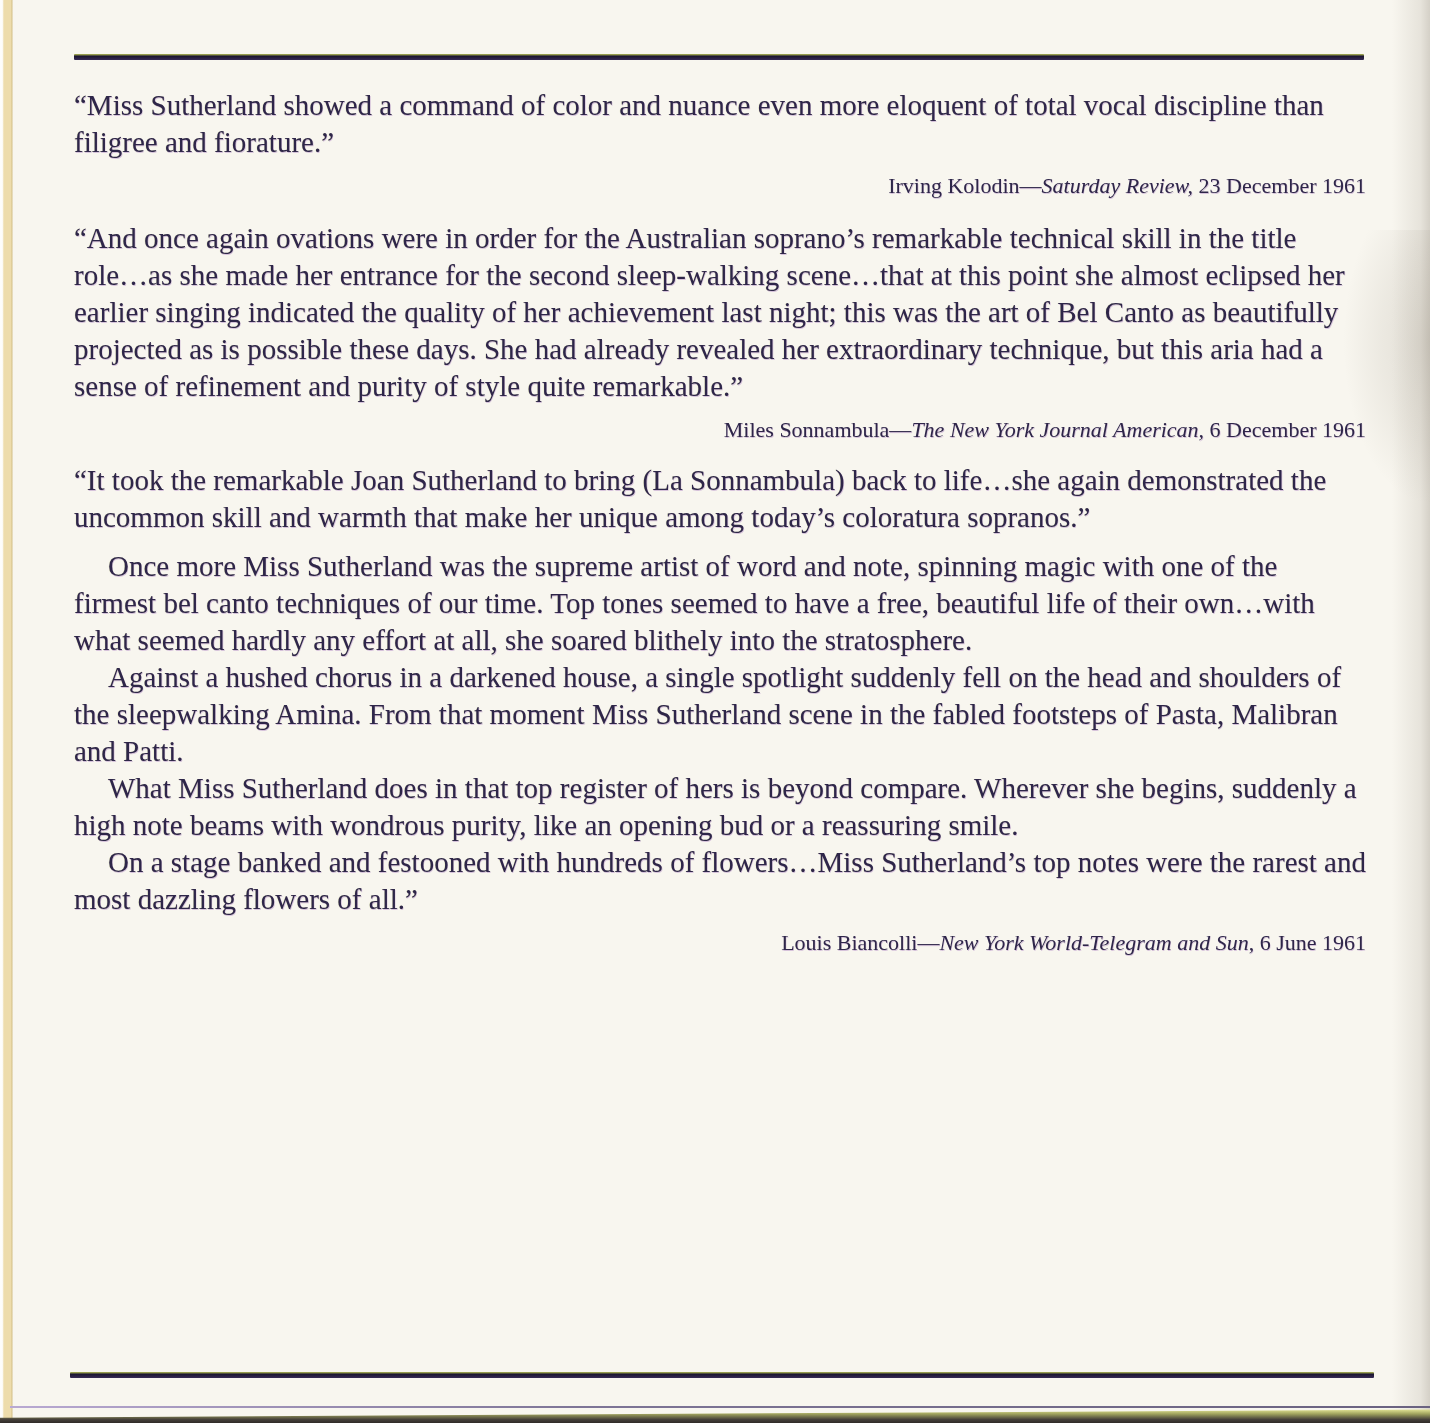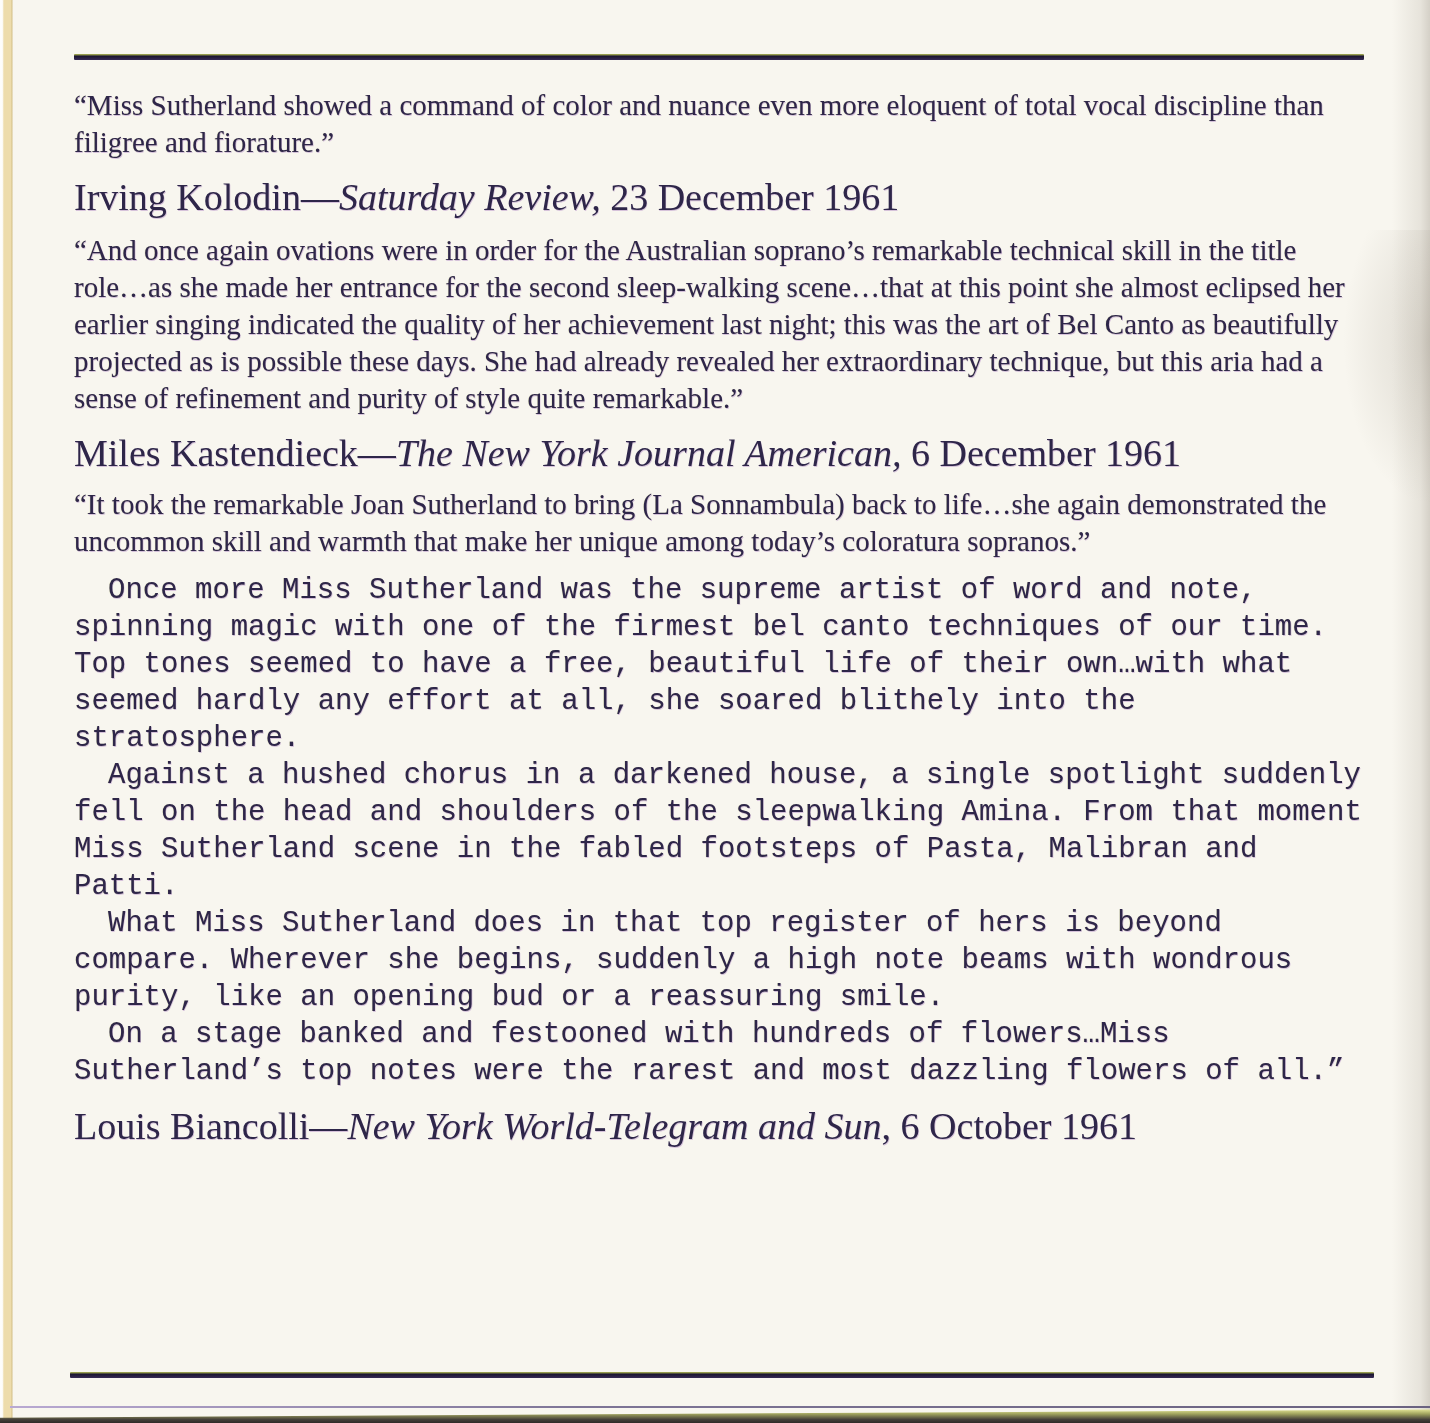--- a/index.html
+++ b/index.html
@@ -32,31 +32,31 @@
     bottom: 45px;
     height: 6px;
   }
   .qp {
     margin: 0;
     font-size: 29px;
     line-height: 37px;
     text-shadow: 0.6px 0.6px 0 rgba(125, 60, 165, 0.28),
                  -0.5px -0.5px 0 rgba(175, 190, 60, 0.22);
   }
-  .indent { text-indent: 34px; font-family: Liberation Mono, monospace; }
+  .indent { text-indent: 34px; }
   .quote-block { margin: 0; }
   .q1 { margin-top: 27px; }
   .q2 { margin-top: 16px; }
   .q3 { margin-top: 14px; }
   .q4 { margin-top: 12px; }
   .attr {
-    margin-top: 18px;
-    font-size: 38px;
+    margin-top: 6px;
+    font-size: 22px;
     line-height: 37px;
-    text-align: left;
+    text-align: right;
     text-shadow: 0.6px 0.6px 0 rgba(125, 60, 165, 0.28);
   }
   .attr i { font-style: italic; }
   
   .edge-left {
     position: absolute; left: 0; top: 0; bottom: 0; width: 13px;
     background: linear-gradient(to right,
       #fdfdfb 0%, #fdfdfb 18%,
       var(--edge-cream, #eddcab) 30%,
       var(--edge-cream, #eddcab) 82%,
@@ -93,33 +93,33 @@
 
   <div class="rule rule-top"></div>
 
   <section class="quote-block q1">
     <p class="qp">“Miss Sutherland showed a command of color and nuance even more eloquent of total vocal discipline than filigree and fiorature.”</p>
     <div class="attr"><span>Irving Kolodin—</span><i>Saturday Review,</i><span> 23 December 1961</span></div>
   </section>
 
   <section class="quote-block q2">
     <p class="qp">“And once again ovations were in order for the Australian soprano’s remarkable technical skill in the title role…as she made her entrance for the second sleep-walking scene…that at this point she almost eclipsed her earlier singing indicated the quality of her achievement last night; this was the art of Bel Canto as beautifully projected as is possible these days. She had already revealed her extraordinary technique, but this aria had a sense of refinement and purity of style quite remarkable.”</p>
-    <div class="attr"><span>Miles Kastendieck—</span><i>The New York Journal American,</i><span> 6 December 1961</span></div>
+    <div class="attr"><span>Miles Sonnambula—</span><i>The New York Journal American,</i><span> 6 December 1961</span></div>
   </section>
 
   <section class="quote-block q3">
     <p class="qp">“It took the remarkable Joan Sutherland to bring (La Sonnambula) back to life…she again demonstrated the uncommon skill and warmth that make her unique among today’s coloratura sopranos.”</p>
   </section>
 
   <section class="quote-block q4">
     <p class="qp indent">Once more Miss Sutherland was the supreme artist of word and note, spinning magic with one of the firmest bel canto techniques of our time. Top tones seemed to have a free, beautiful life of their own…with what seemed hardly any effort at all, she soared blithely into the stratosphere.</p>
     <p class="qp indent">Against a hushed chorus in a darkened house, a single spotlight suddenly fell on the head and shoulders of the sleepwalking Amina. From that moment Miss Sutherland scene in the fabled footsteps of Pasta, Malibran and Patti.</p>
     <p class="qp indent">What Miss Sutherland does in that top register of hers is beyond compare. Wherever she begins, suddenly a high note beams with wondrous purity, like an opening bud or a reassuring smile.</p>
     <p class="qp indent">On a stage banked and festooned with hundreds of flowers…Miss Sutherland’s top notes were the rarest and most dazzling flowers of all.”</p>
-    <div class="attr"><span>Louis Biancolli—</span><i>New York World-Telegram and Sun</i><span>, 6 October 1961</span></div>
+    <div class="attr"><span>Louis Biancolli—</span><i>New York World-Telegram and Sun</i><span>, 6 June 1961</span></div>
   </section>
 
 </div>
 
 <div class="rule rule-bottom"></div>
 <div class="crease-top-right"></div>
 <div class="shadow-right"></div>
 <div class="scan-line-bottom"></div>
 <div class="scan-edge-bottom"></div>
 

